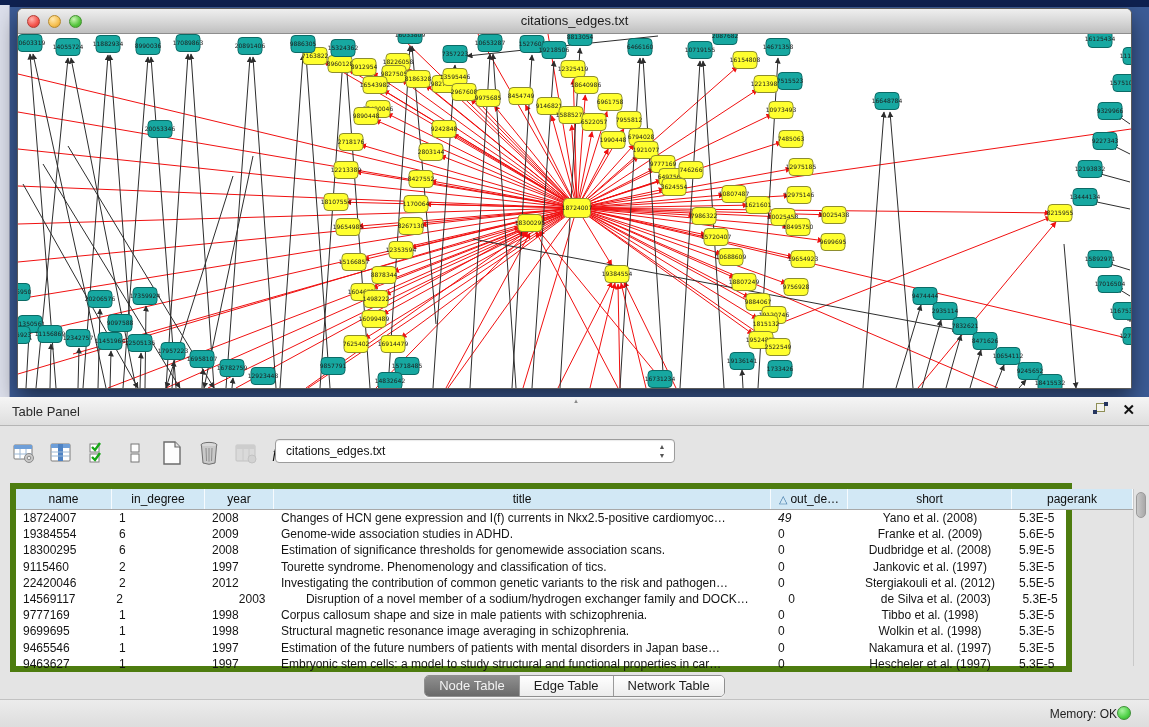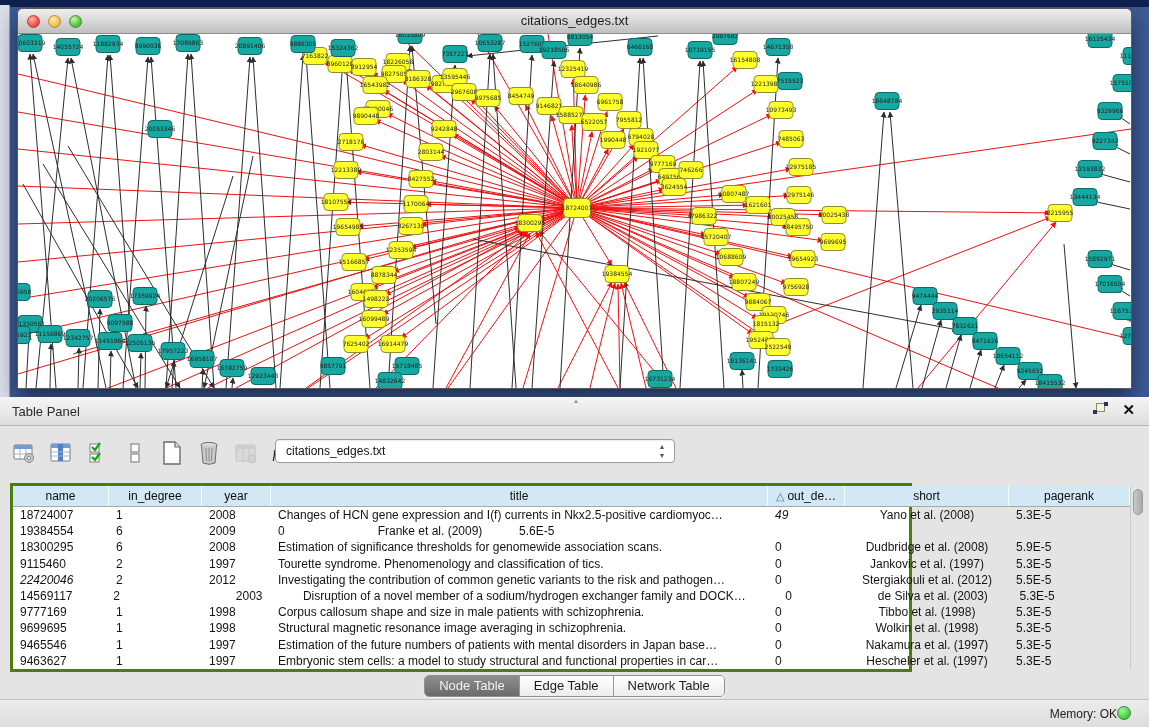--- a/index.html
+++ b/index.html
@@ -40,22 +40,22 @@
 
   .toolbar { position:absolute; left:10px; top:38px; height:36px; display:flex; align-items:center; gap:9px; }
   .tbtn { width:28px; height:28px; display:flex; align-items:center; justify-content:center; }
   .fx { font-family:"Liberation Serif", serif; font-style:italic; font-size:15px; color:#111; }
   .combo { position:absolute; left:275px; top:42px; width:400px; height:24px; background:#fff;
            border:1px solid #9c9c9c; border-radius:4px; box-shadow:inset 0 1px 1px rgba(0,0,0,.08);
            font-size:12px; color:#111; line-height:22px; padding-left:10px; }
   .combo .step { position:absolute; right:7px; top:2px; width:10px; height:18px; color:#555;
                  font-size:7px; line-height:9px; text-align:center; }
 
-  .tablewrap { position:absolute; left:10px; top:86px; width:902px; height:189px;
-               background:#fff; border:3px solid #4d7c0f; display:flex; }
+  .tablewrap { position:absolute; left:10px; top:86px; width:1062px; height:189px;
+               background:#fff; border:6px solid #4d7c0f; display:flex; }
   .grid { width:1117px; }
   .hdr { display:flex; height:21px; border-bottom:1px solid #a8a8a8; }
   .hcell { background:#d2e8f5; border-right:1px solid #f7fbfe; font-size:12px; color:#0d0d0d;
            text-align:center; line-height:20px; overflow:hidden; white-space:nowrap; }
   .sortglyph { color:#3e78a8; font-size:11px; margin-right:3px; }
   .row { display:flex; height:16.2px; }
   .cell { font-size:12px; color:#141414; line-height:16px; padding-left:7px;
           overflow:hidden; white-space:nowrap; }
   .cell.center { text-align:center; padding-left:0; }
   .vscroll { width:15px; background:#f2f2f2; border-left:1px solid #c9c9c9; position:relative; }
@@ -899,20 +899,21 @@
           <div class="cell" style="width: 69px;">2008</div>
           <div class="cell" style="width: 497px;">Changes of HCN gene expression and I(f) currents in Nkx2.5-positive cardiomyoc…</div>
           <div class="cell" style="width: 77px; font-style: italic;">49</div>
           <div class="cell center" style="width: 164px;">Yano et al. (2008)</div>
           <div class="cell" style="width: 121px;">5.3E-5</div>
         </div>
         <div class="row">
           <div class="cell" style="width: 96px;">19384554</div>
           <div class="cell" style="width: 93px;">6</div>
           <div class="cell" style="width: 69px;">2009</div>
+          <div class="cell" style="width: 497px;">Genome-wide association studies in ADHD.</div>
           <div class="cell" style="width: 77px;">0</div>
           <div class="cell center" style="width: 164px;">Franke et al. (2009)</div>
           <div class="cell" style="width: 121px;">5.6E-5</div>
         </div>
         <div class="row">
           <div class="cell" style="width: 96px;">18300295</div>
           <div class="cell" style="width: 93px;">6</div>
           <div class="cell" style="width: 69px;">2008</div>
           <div class="cell" style="width: 497px;">Estimation of significance thresholds for genomewide association scans.</div>
           <div class="cell" style="width: 77px;">0</div>
@@ -922,21 +923,21 @@
         <div class="row">
           <div class="cell" style="width: 96px;">9115460</div>
           <div class="cell" style="width: 93px;">2</div>
           <div class="cell" style="width: 69px;">1997</div>
           <div class="cell" style="width: 497px;">Tourette syndrome. Phenomenology and classification of tics.</div>
           <div class="cell" style="width: 77px;">0</div>
           <div class="cell center" style="width: 164px;">Jankovic et al. (1997)</div>
           <div class="cell" style="width: 121px;">5.3E-5</div>
         </div>
         <div class="row">
-          <div class="cell" style="width: 96px; font-style: italic;">22420046</div>
+          <div class="cell" style="width: 96px;">22420046</div>
           <div class="cell" style="width: 93px;">2</div>
           <div class="cell" style="width: 69px;">2012</div>
           <div class="cell" style="width: 497px;">Investigating the contribution of common genetic variants to the risk and pathogen…</div>
           <div class="cell" style="width: 77px;">0</div>
           <div class="cell center" style="width: 164px;">Stergiakouli et al. (2012)</div>
           <div class="cell" style="width: 121px;">5.5E-5</div>
         </div>
         <div class="row">
           <div class="cell" style="width: 96px;">14569117</div>
           <div class="cell" style="width: 93px;">2</div>

